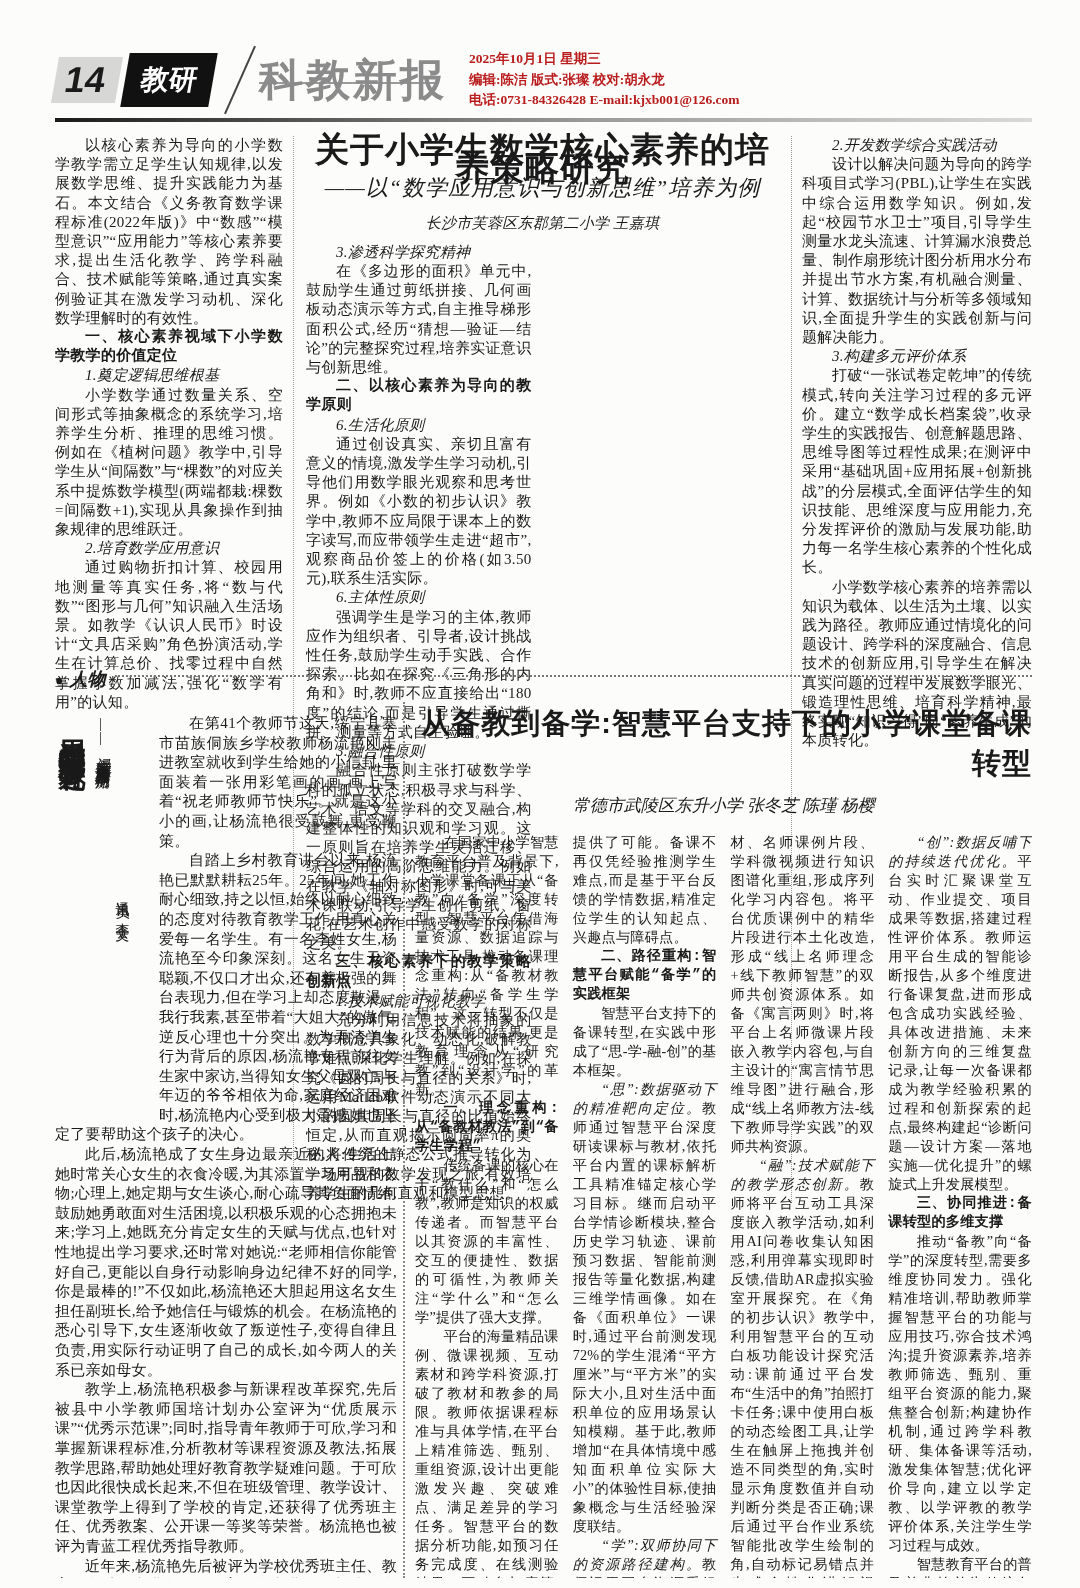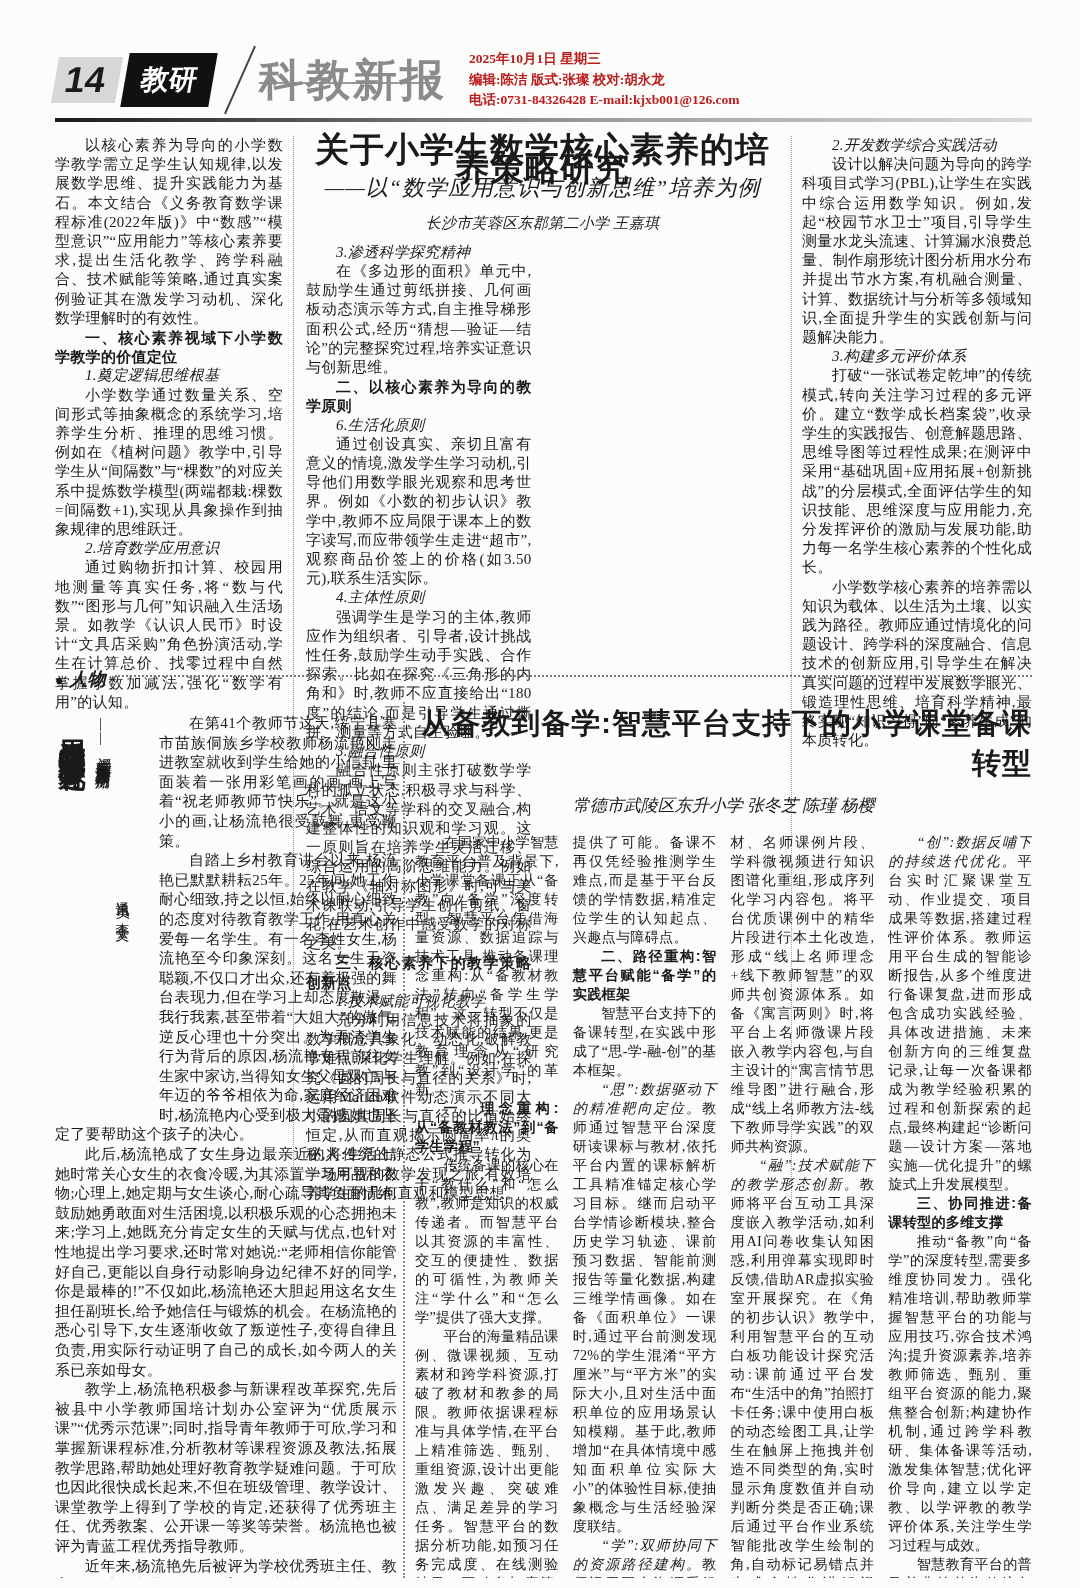--- a/index.html
+++ b/index.html
@@ -23,21 +23,21 @@
   .diag { width:2px; height:74px; background:#444; transform:rotate(24deg); margin:0 18px 0 26px; }
   .paper-name {
     font-size:44px; font-weight:bold; color:#8b8b8b; letter-spacing:3px;
     background:linear-gradient(#9a9a9a,#9a9a9a) 0 56%/96% 2px no-repeat;
   }
   .pub-info { font-size:13.5px; font-weight:bold; color:#b91c1c; margin-left:22px; line-height:1.55; }
   .header-rule { height:4px; margin-top:6px; background:linear-gradient(to right,#1a1a1a,#9b9b9b 55%,#d9d9d7); }
 
   
   .para, .flow-h, .flow-kai, .flow-note { text-indent:2em; text-align:justify; }
-  .flow-h { font-family:Liberation Sans, sans-serif; font-weight:bold; }
+  .flow-h { font-family:Liberation Mono, monospace; font-weight:bold; }
   .flow-kai { font-style:italic; }
   .lead-kai { font-style:italic; font-weight:normal; }
 
   
   .article1 {
     display:grid; grid-template-columns:238px 1fr 240px; margin-top:14px; height:520px;
     font-size:15px; line-height:19.2px; letter-spacing:.3px;
   }
   .a1-left { padding-right:10px; }
   .a1-mid { border-left:1px dotted #999; border-right:1px dotted #999; padding:0 12px; display:flex; flex-direction:column; }
@@ -108,21 +108,21 @@
         <h1 class="a1-title">关于小学生数学核心素养的培养策略研究</h1>
         <div class="a1-sub">——以“数学应用意识与创新思维”培养为例</div>
         <div class="a1-byline">长沙市芙蓉区东郡第二小学 王嘉琪</div>
       </div>
       <div class="a1-midcols">
           <p class="flow-kai">3.渗透科学探究精神</p>
           <p class="para">在《多边形的面积》单元中,鼓励学生通过剪纸拼接、几何画板动态演示等方式,自主推导梯形面积公式,经历“猜想—验证—结论”的完整探究过程,培养实证意识与创新思维。</p>
           <p class="flow-h">二、以核心素养为导向的教学原则</p>
           <p class="flow-kai">6.生活化原则</p>
           <p class="para">通过创设真实、亲切且富有意义的情境,激发学生学习动机,引导他们用数学眼光观察和思考世界。例如《小数的初步认识》教学中,教师不应局限于课本上的数字读写,而应带领学生走进“超市”,观察商品价签上的价格(如3.50元),联系生活实际。</p>
-          <p class="flow-kai">4.主体性原则</p>
+          <p class="flow-kai">6.主体性原则</p>
           <p class="para">强调学生是学习的主体,教师应作为组织者、引导者,设计挑战性任务,鼓励学生动手实践、合作探索。比如在探究《三角形的内角和》时,教师不应直接给出“180度”的结论,而是引导学生通过撕拼、测量等方式自主验证。</p>
           <p class="flow-kai">3.融合性原则</p>
           <p class="para">融合性原则主张打破数学学科的孤立状态,积极寻求与科学、艺术、语文等学科的交叉融合,构建整体性的知识观和学习观。这一原则旨在培养学生灵活迁移、综合运用的高阶思维能力。例如在教学《轴对称图形》时,可与美术课联动,引导学生创作剪纸、窗花,在艺术创作中感受数学的对称之美。</p>
           <p class="flow-h">三、核心素养下的教学策略创新点</p>
           <p class="flow-kai">1.技术赋能可视化教学</p>
           <p class="para">充分利用信息技术将抽象的数学概念具象化、动态化,破解教学难点,深化学生理解。例如,在探究《圆的周长与直径的关系》时,运用Matlab软件动态演示不同大小的圆其周长与直径的比值始终恒定,从而直观揭示圆周率π的奥秘,将传统的静态公式推导转化为一场可视的数学发现之旅,有效培养学生的几何直观和模型思想。</p>
         </div>
     </div>
     <div class="a1-right">
         <p class="flow-kai">2.开发数学综合实践活动</p>

